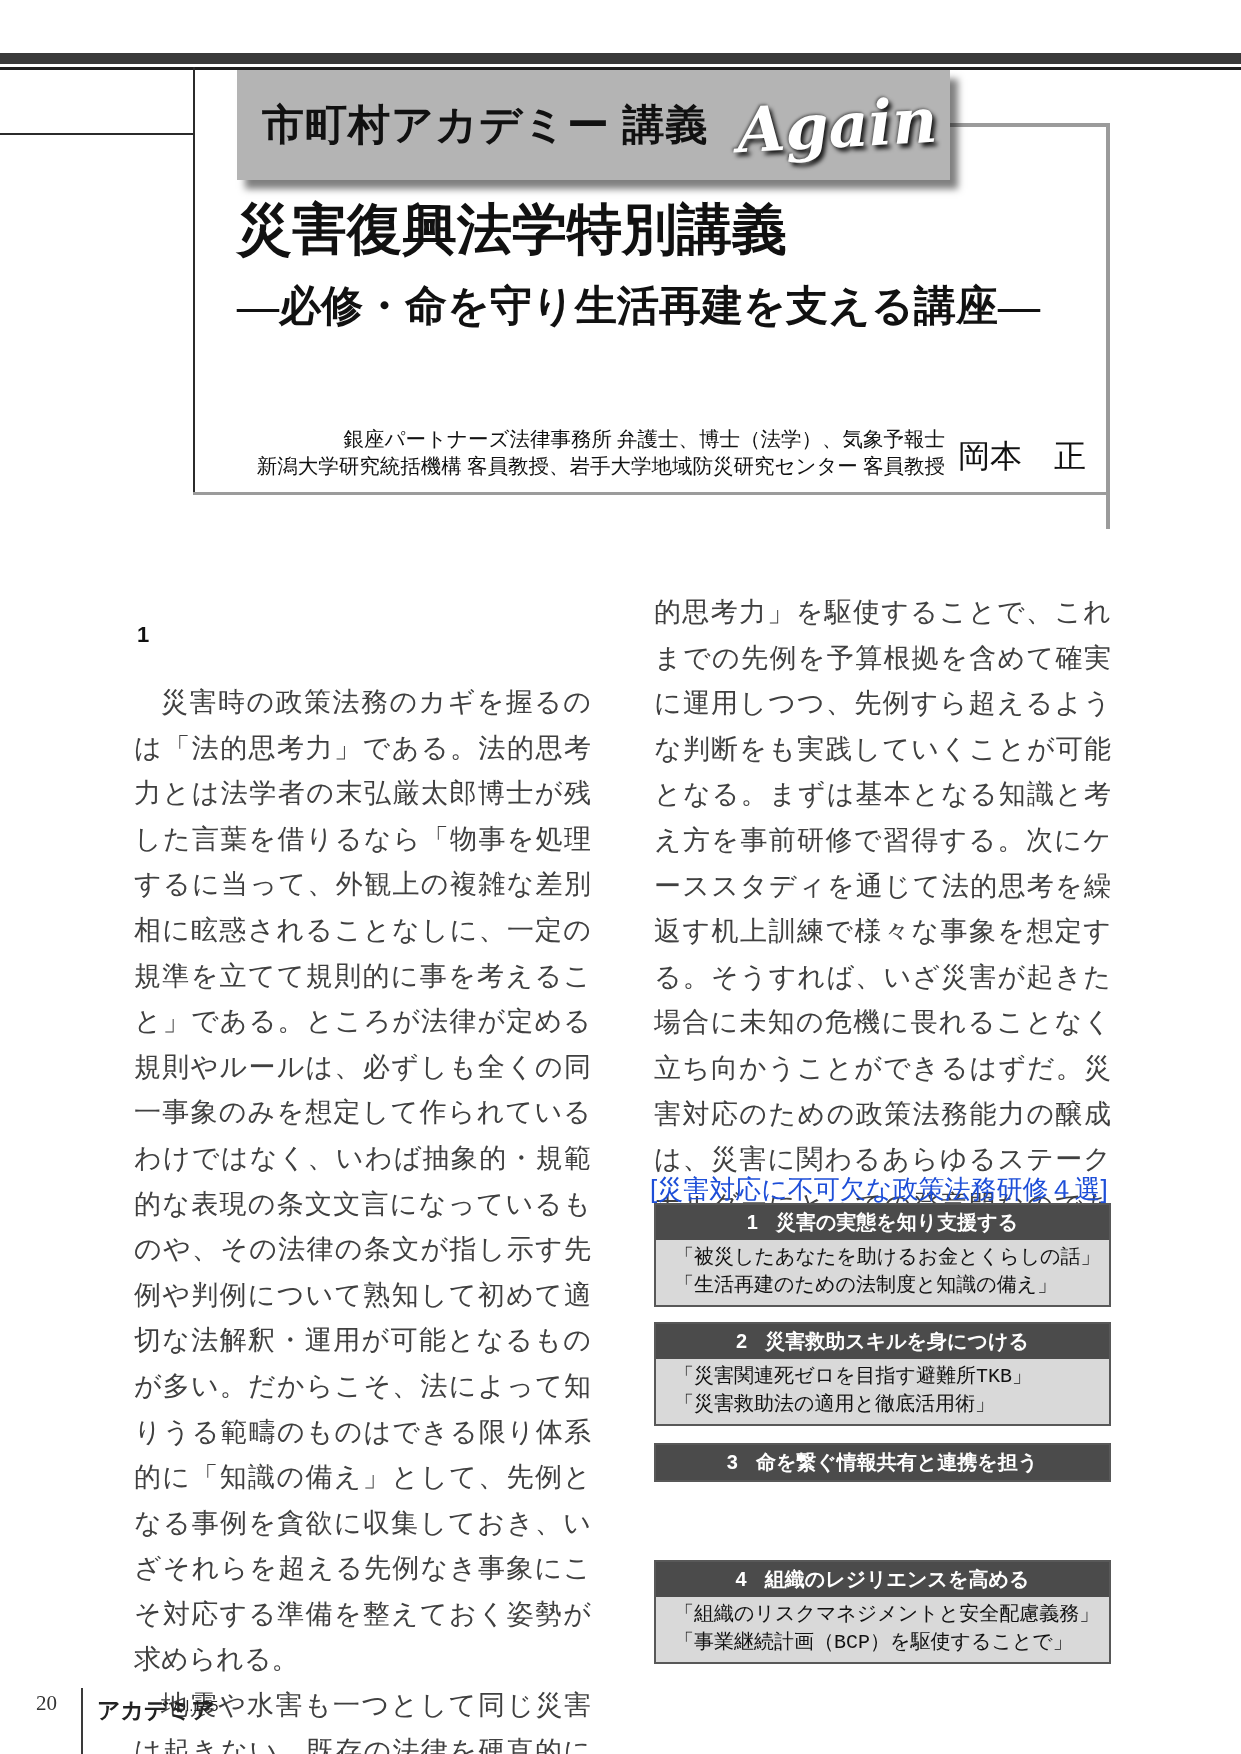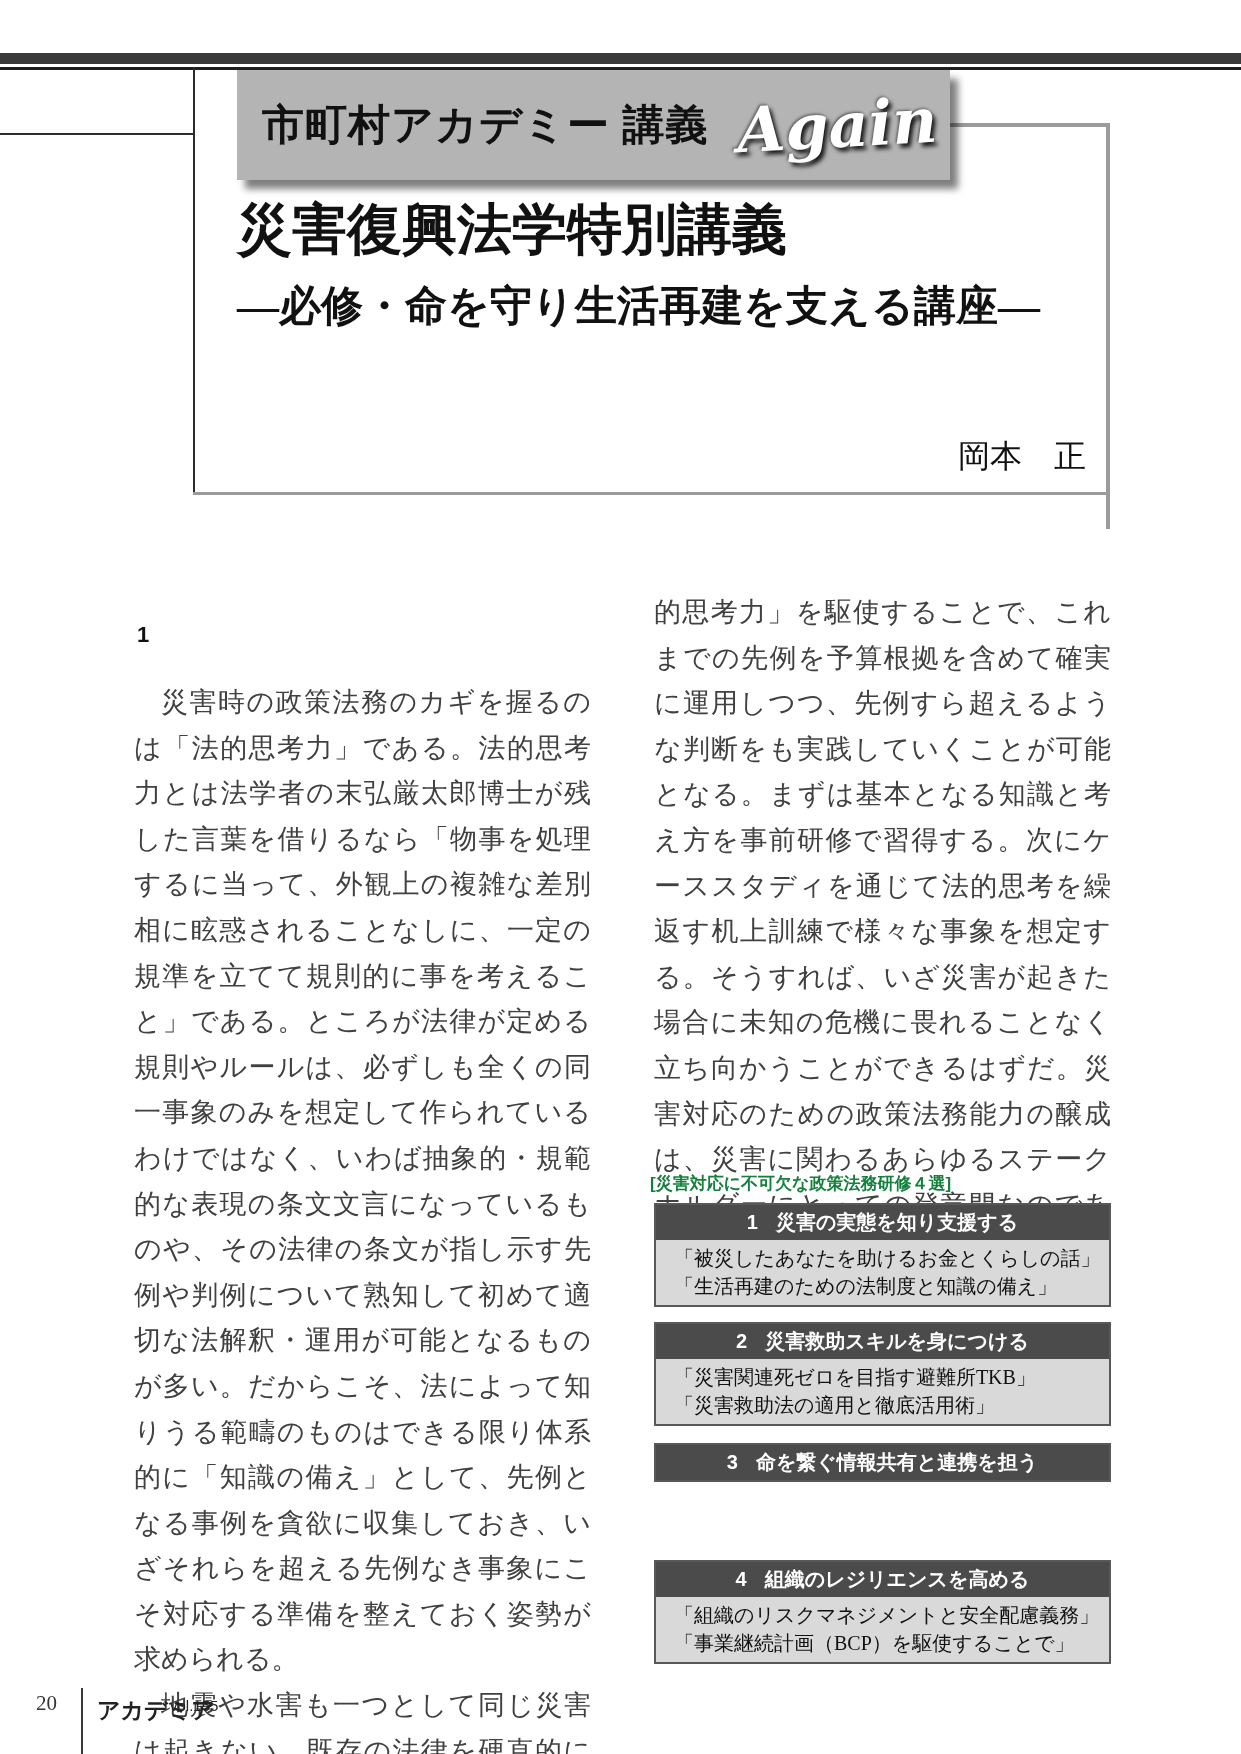--- a/index.html
+++ b/index.html
@@ -95,38 +95,38 @@
     text-align: justify; text-justify: inter-character;
     color: #404040; font-kerning: none;
   }
   .body-col p.indent { text-indent: 1em; }
   .col-left  { left: 134px; top: 680px; }
   .col-right { left: 654px; top: 590px; }
   
   .training-label {
     position: absolute; left: 650px; top: 1172px;
     font-family: "Liberation Sans", "DejaVu Sans", sans-serif;
-    font-weight: bold; font-size: 17px; color: #15803d; white-space: nowrap;
+    font-weight: normal; font-size: 26px; color: #1d4ed8; white-space: nowrap;
   }
   .course-box {
     position: absolute; left: 654px; width: 457px;
     border: 2px solid #585858;
   }
   .cb-header {
     height: 35px; background: #4b4b4b; color: #ffffff;
     font-family: "Liberation Sans", "DejaVu Sans", sans-serif;
     font-weight: bold; font-size: 20px;
     display: flex; align-items: center; justify-content: center;
   }
   .cb-header .cb-no { margin-right: 18px; }
   .cb-body {
     background: #d9d9d9; padding: 4px 6px 5px 18px;
   }
   .cb-item {
-    font-size: 20px; line-height: 28px; color: #111; white-space: nowrap;
+    font-size: 20px; line-height: 28px; color: #111; white-space: nowrap; font-family: Liberation Mono, monospace;
   }
   .box-1 { top: 1203px; }
   .box-2 { top: 1322px; }
   .box-3 { top: 1443px; }
   .box-4 { top: 1560px; }
   
   .page-number {
     position: absolute; left: 36px; top: 1691px;
     font-size: 21px; color: #333;
   }
@@ -159,20 +159,24 @@
   <div class="gray-underline"></div>
 
   <div class="banner">
     <span class="banner-series">市町村アカデミー 講義</span>
     <span class="banner-again">Again</span>
   </div>
 
   <h1 class="article-title">災害復興法学特別講義</h1>
   <div class="article-subtitle">―必修・命を守り生活再建を支える講座―</div>
 
+  <div class="authors">
+    <div>銀座パートナーズ法律事務所 弁護士、博士（法学）、気象予報士</div>
+    <div>新潟大学研究統括機構 客員教授、岩手大学地域防災研究センター 客員教授</div>
+  </div>
   <div class="author-name">岡本　正</div>
 
   <div class="section-heading">
     <span class="sec-no">1</span>
   </div>
 
   <div class="body-col col-left">
     <p class="indent">災害時の政策法務のカギを握るのは「法的思考力」である。法的思考力とは法学者の末弘厳太郎博士が残した言葉を借りるなら「物事を処理するに当って、外観上の複雑な差別相に眩惑されることなしに、一定の規準を立てて規則的に事を考えること」である。ところが法律が定める規則やルールは、必ずしも全くの同一事象のみを想定して作られているわけではなく、いわば抽象的・規範的な表現の条文文言になっているものや、その法律の条文が指し示す先例や判例について熟知して初めて適切な法解釈・運用が可能となるものが多い。だからこそ、法によって知りうる範疇のものはできる限り体系的に「知識の備え」として、先例となる事例を貪欲に収集しておき、いざそれらを超える先例なき事象にこそ対応する準備を整えておく姿勢が求められる。</p>
     <p class="indent">地震や水害も一つとして同じ災害は起きない。既存の法律を硬直的に運用してしまえば、本来できるはずの被災者支援や復興事業を行えないと解釈してしまう危険がある。一方で、法律の目的や本質、立法趣旨を理解して、住民の生命・身体・財産を保護するという災害法制の目的を軸に「法</p>
   </div>

